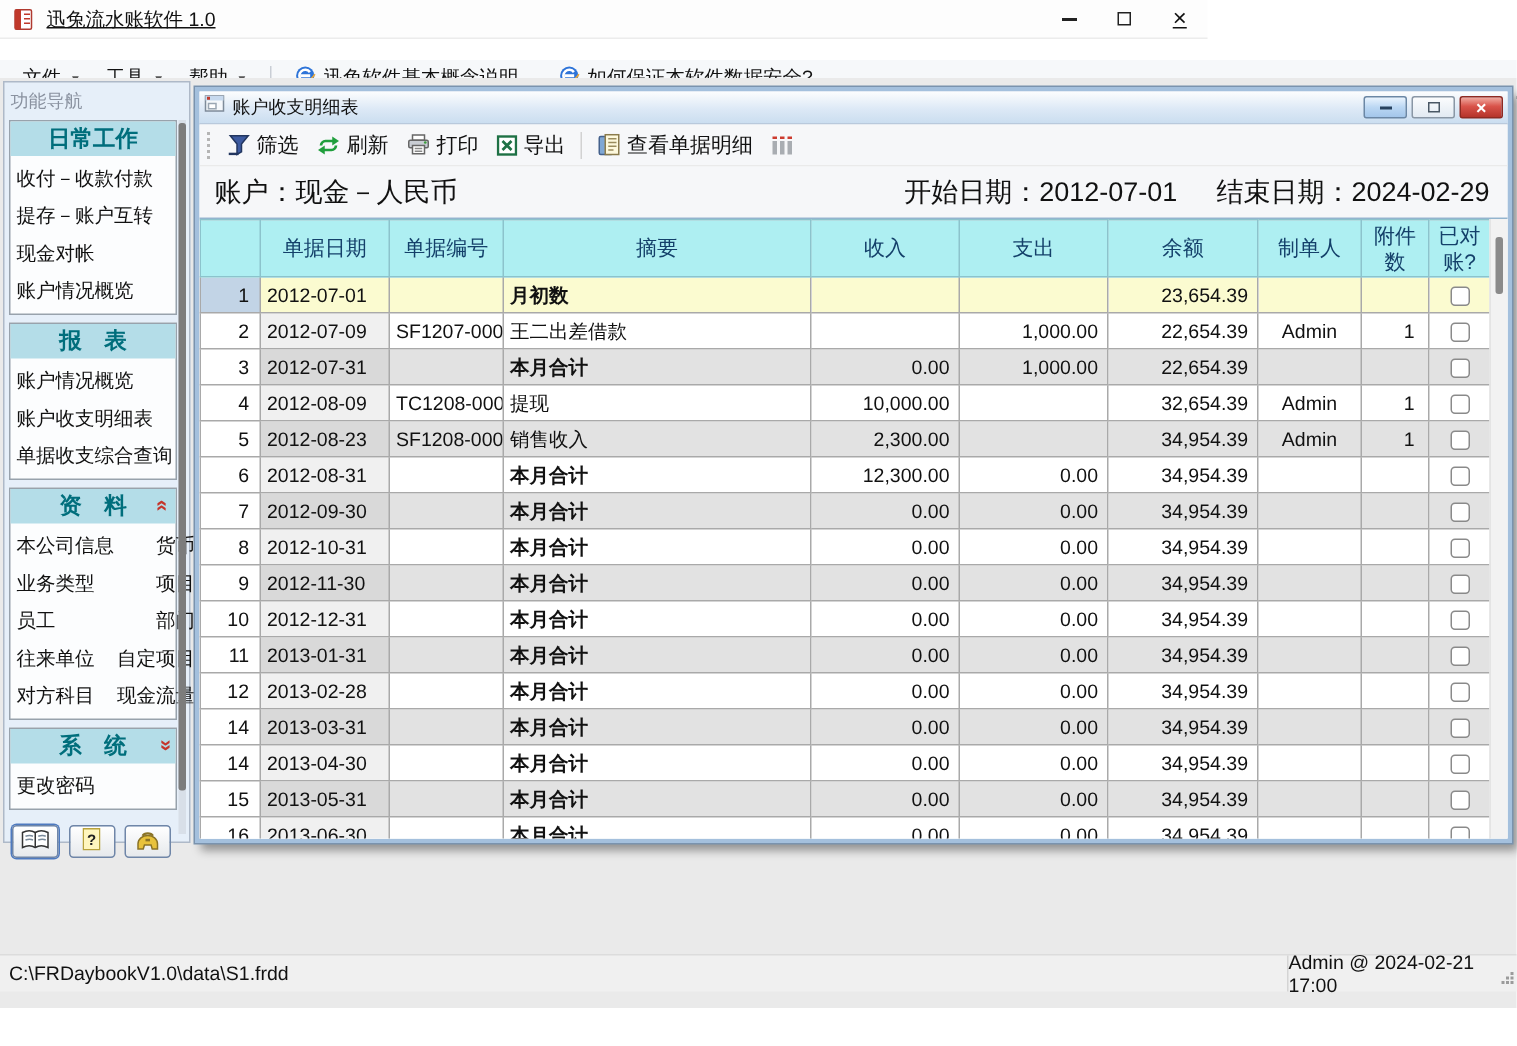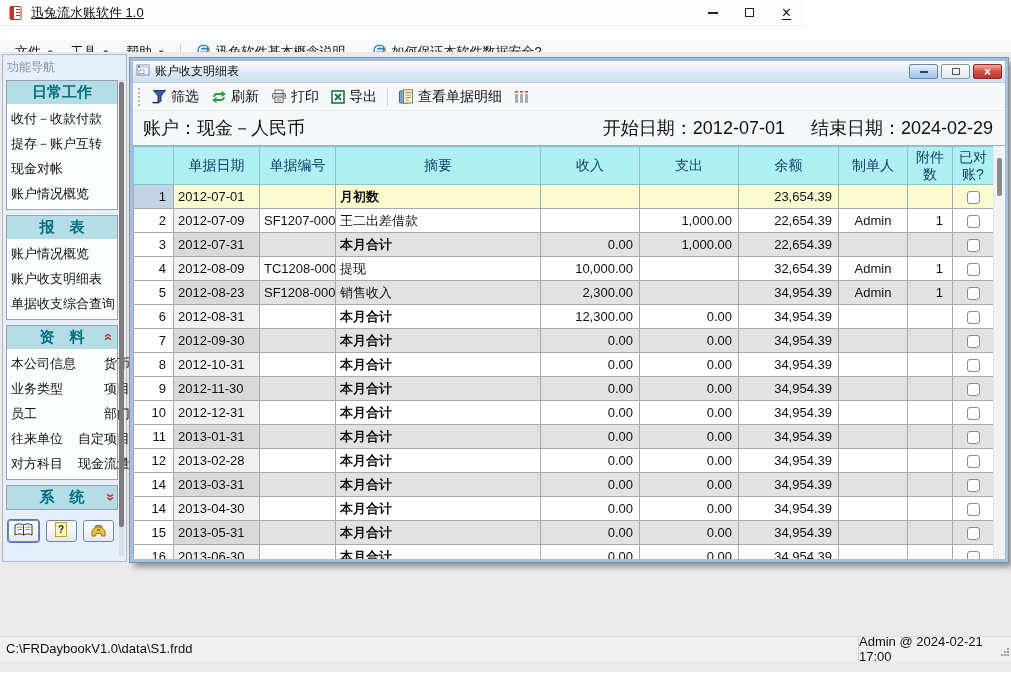--- a/index.html
+++ b/index.html
@@ -220,20 +220,23 @@
             <div class="nav-item right">自定项目</div>
             <div class="nav-item">对方科目</div>
             <div class="nav-item right">现金流量</div>
           </div>
         </div>
         <div class="nav-box">
           <div class="nav-head">
             <span>系　统</span>
             <span class="chev down">«</span>
           </div>
+          <div class="nav-items">
+            <div class="nav-item">更改密码</div>
+          </div>
         </div>
         <div id="nav-footer">
           <button class="nav-btn focused">
             <span><svg width="19" height="14" viewBox="0 0 19 14">
                 <path d="M1 2C4 .5 7 .5 9.5 2 12 .5 15 .5 18 2v10c-3-1.5-6-1.5-8.5 0C7 10.5 4 10.5 1 12Z" fill="#fff" stroke="#333"></path>
                 <line x1="9.5" y1="2" x2="9.5" y2="12" stroke="#333"></line>
                 <path d="M3 4.5c2-.7 3.5-.7 5 0M3 7c2-.7 3.5-.7 5 0M11.5 4.5c2-.7 3.5-.7 5 0M11.5 7c2-.7 3.5-.7 5 0" stroke="#7A8A9A" fill="none"></path>
               </svg></span>
           </button>
           <button class="nav-btn">

